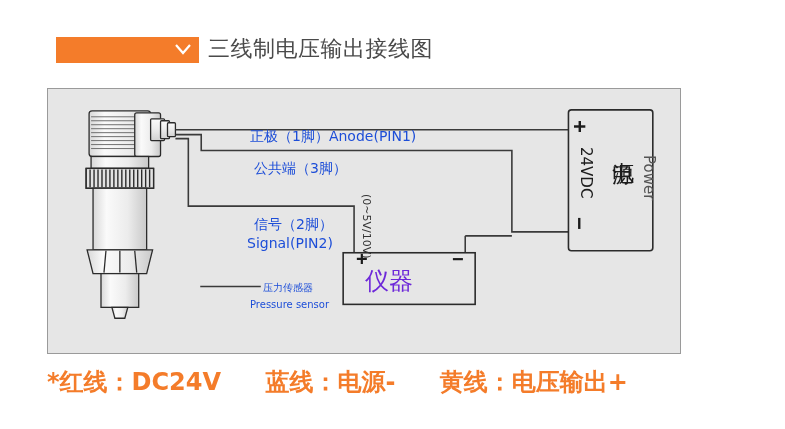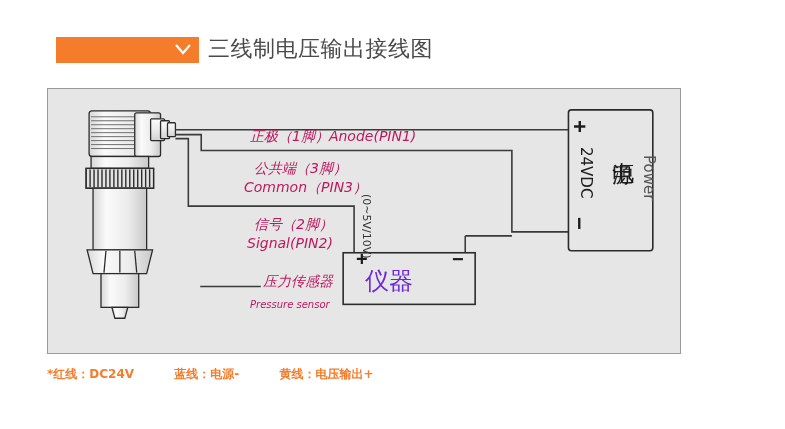--- a/index.html
+++ b/index.html
@@ -65,24 +65,23 @@
     position: absolute;
     left: 0;
     top: 0;
     width: 100%;
     height: 100%;
   }
 
   
   .lbl {
     position: absolute;
-    color: #be185d;
-    white-space: nowrap;
-    font-family: "DejaVu Sans", "Liberation Sans", sans-serif;
-    font-style: italic;
+    color: #1d4ed8;
+    white-space: nowrap;
+    font-family: "DejaVu Sans", "Liberation Sans", sans-serif;
   }
   .lbl-anode {
     left: 202px;
     top: 39px;
     font-size: 14px;
   }
   .lbl-common-cn {
     left: 206px;
     top: 71px;
     font-size: 14px;
@@ -98,22 +97,22 @@
     top: 127px;
     font-size: 14px;
   }
   .lbl-signal-en {
     left: 199px;
     top: 146px;
     font-size: 14px;
   }
   .lbl-sensor-cn {
     left: 215px;
-    top: 184px;
-    font-size: 14px;
+    top: 192px;
+    font-size: 10px;
   }
   .lbl-sensor-en {
     left: 202px;
     top: 210px;
     font-size: 10px;
   }
 
   .vert-range {
     position: absolute;
     left: 312px;
@@ -224,21 +223,21 @@
   }
 
   
   .legend {
     position: absolute;
     left: 47px;
     top: 366px;
     width: 700px;
     height: 34px;
     color: #f47c2a;
-    font-size: 12px;
+    font-size: 24px;
     font-weight: bold;
     font-family: "DejaVu Sans", "Liberation Sans", sans-serif;
     white-space: nowrap;
   }
   .legend span {
     display: inline-block;
   }
   .legend-red  { margin-right: 36px; }
   .legend-blue { margin-right: 36px; }
 </style>
@@ -354,21 +353,20 @@
       <rect x="296" y="165" width="133" height="52"></rect>
     </g>
 
     <g fill="#e6e6e6" stroke="#2b2b2b" stroke-width="1.6">
       <rect x="523" y="21" width="85" height="142" rx="3"></rect>
     </g>
   </svg>
 
   <div class="lbl lbl-anode">正极（1脚）Anode(PIN1)</div>
   <div class="lbl lbl-common-cn">公共端（3脚）</div>
-  <div class="lbl lbl-common-en">Common（PIN3）</div>
   <div class="lbl lbl-signal-cn">信号（2脚）</div>
   <div class="lbl lbl-signal-en">Signal(PIN2)</div>
 
   <div class="vert-range">(0~5V/10V)</div>
 
   <div class="lbl lbl-sensor-cn">压力传感器</div>
   <div class="lbl lbl-sensor-en">Pressure sensor</div>
 
   <div class="instr-plus">+</div>
   <div class="instr-minus">−</div>

